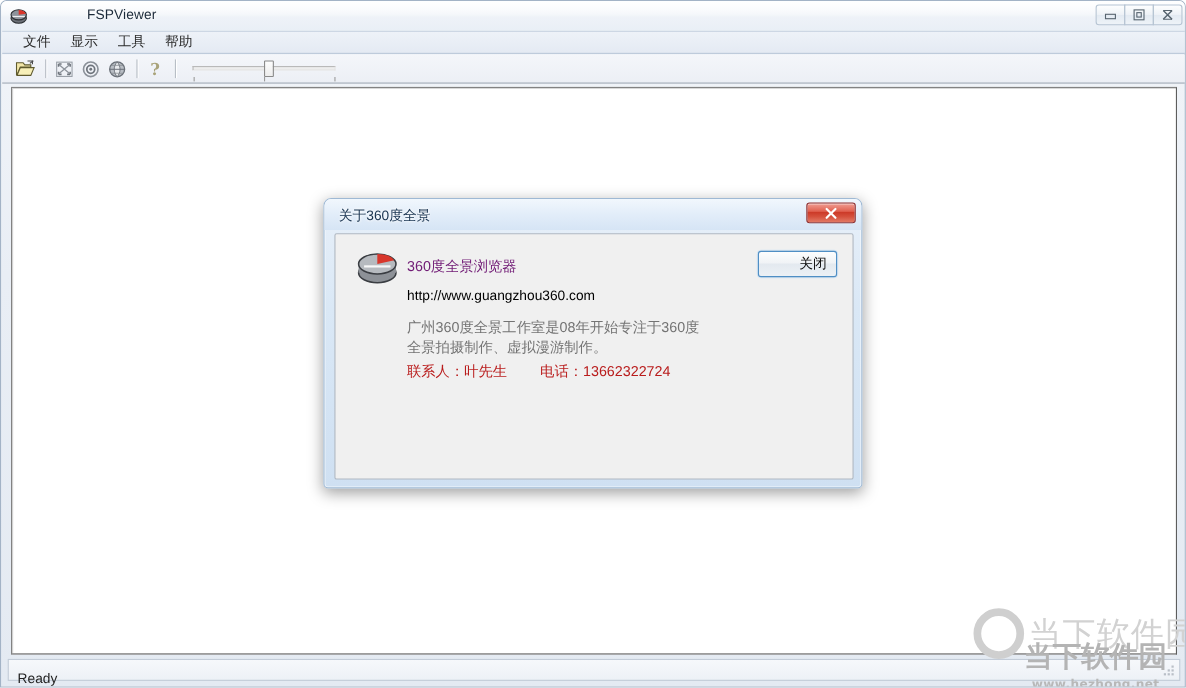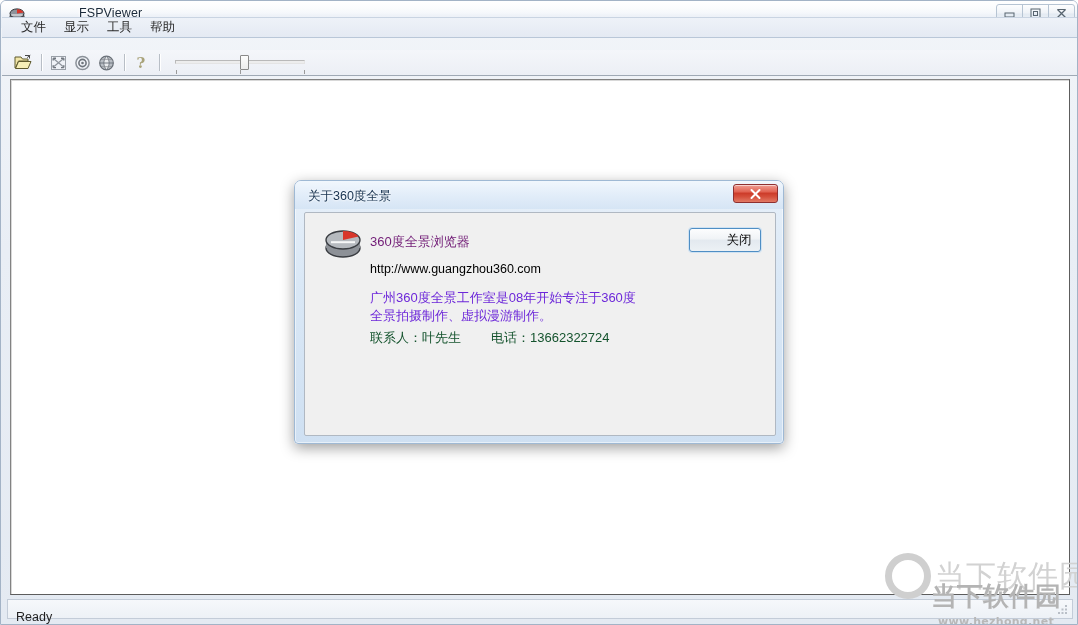--- a/index.html
+++ b/index.html
@@ -54,21 +54,21 @@
     border: 1px solid #b6c4d3;
     background: linear-gradient(to bottom, #fdfefe, #eef2f7 48%, #e3eaf2 52%, #eef3f8);
     display: flex; align-items: center; justify-content: center;
     margin-left: -1px;
   }
   .win-btn:first-child { border-radius: 3px 0 0 3px; margin-left: 0; }
   .win-btn:last-child  { border-radius: 0 3px 3px 0; }
 
   
   #menu-bar {
-    position: absolute; left: 1px; top: 16px;
+    position: absolute; left: 1px; top: 27px;
     width: 1076px; height: 21px;
     background: linear-gradient(to bottom, #eef2f8, #e4eaf3);
     border-top: 1px solid #c9d4e2;
     border-bottom: 1px solid #b9c7d8;
     display: flex; align-items: center;
     padding-left: 10px;
   }
   .menu-item {
     font-size: 12.5px; color: #2a2a2a;
     padding: 2px 9px;
@@ -198,27 +198,27 @@
     white-space: nowrap;
   }
   #dlg-url {
     position: absolute; left: 65px; top: 49px;
     font-size: 12.5px; color: #000;
     white-space: nowrap;
   }
   #dlg-desc {
     position: absolute; left: 65px; top: 76px;
     width: 330px;
-    font-size: 13px; color: #6d28d9;
+    font-size: 13px; color: #737373;
     line-height: 18px;
     white-space: pre-line;
   }
   #dlg-contact {
     position: absolute; left: 65px; top: 116px;
-    font-size: 13px; color: #14532d;
+    font-size: 13px; color: #b91c1c;
     white-space: nowrap;
   }
   #dlg-contact .gap { display: inline-block; width: 30px; }
   #dlg-ok-btn {
     position: absolute; right: 14px; top: 15px;
     width: 72px; height: 24px;
     border-radius: 3px;
     border: 1px solid #4f8ec4;
     background: linear-gradient(to bottom, #fcfdfe 0%, #f0f3f6 46%, #e3e9ef 50%, #ecf1f5 100%);
     display: flex; align-items: center; justify-content: center;

